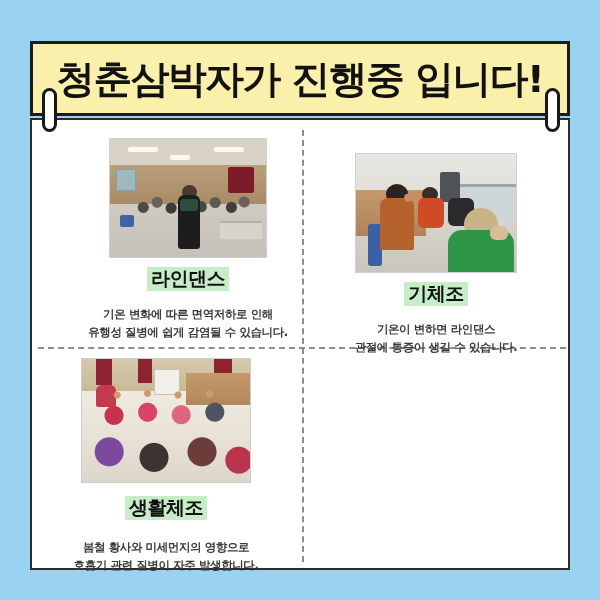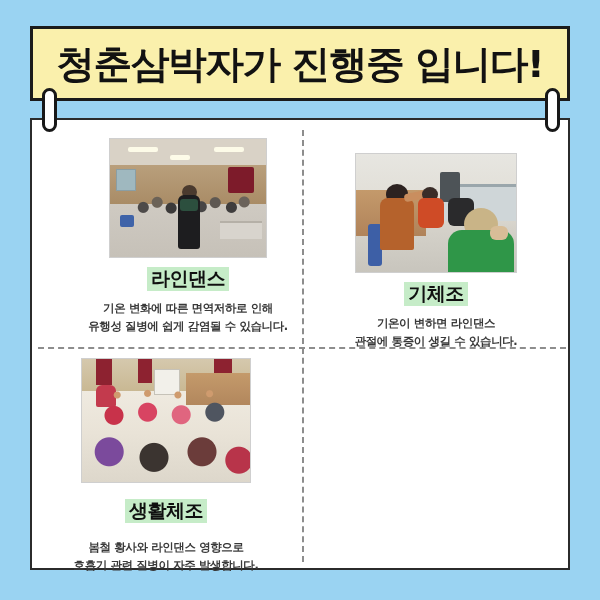--- a/index.html
+++ b/index.html
@@ -18,21 +18,21 @@
     width: 600px;
     height: 600px;
     background: #9ad3f2;
     box-sizing: border-box;
   }
 
   
   #title-banner {
     position: absolute;
     left: 30px;
-    top: 26px;
+    top: 41px;
     width: 540px;
     height: 75px;
     background: #faf0ac;
     border: 3px solid #1b1b1b;
     box-sizing: border-box;
     display: flex;
     align-items: center;
     justify-content: center;
     z-index: 4;
   }
@@ -299,21 +299,21 @@
     font-size: 19px;
     font-weight: 700;
     color: #101010;
     letter-spacing: -0.5px;
     line-height: 1.1;
     padding: 1px 4px 2px 4px;
     background: #c6ecc8;
     white-space: nowrap;
   }
   .section-caption {
-    margin-top: 9px;
+    margin-top: 15px;
     font-family: "DejaVu Sans", sans-serif;
     font-size: 11.5px;
     font-weight: 600;
     color: #3a3a3a;
     line-height: 1.55;
     text-align: center;
     letter-spacing: -0.4px;
     white-space: pre-line;
     padding: 0 6px;
   }
@@ -412,19 +412,19 @@
           <div class="curtain-r"></div>
           <div class="board"></div>
           <div class="wood-wall"></div>
           <div class="instructor"></div>
           <div class="arms"></div>
           <div class="row-back"></div>
           <div class="row-front"></div>
         </div>
       </div>
       <div class="section-title">생활체조</div>
-      <div class="section-caption">봄철 황사와 라인댄스 영향으로
+      <div class="section-caption">봄철 황사와 미세먼지의 영향으로
 호흡기 관련 질병이 자주 발생합니다.</div>
     </div>
 
 
   </div>
 </div>
 
 </body></html>

